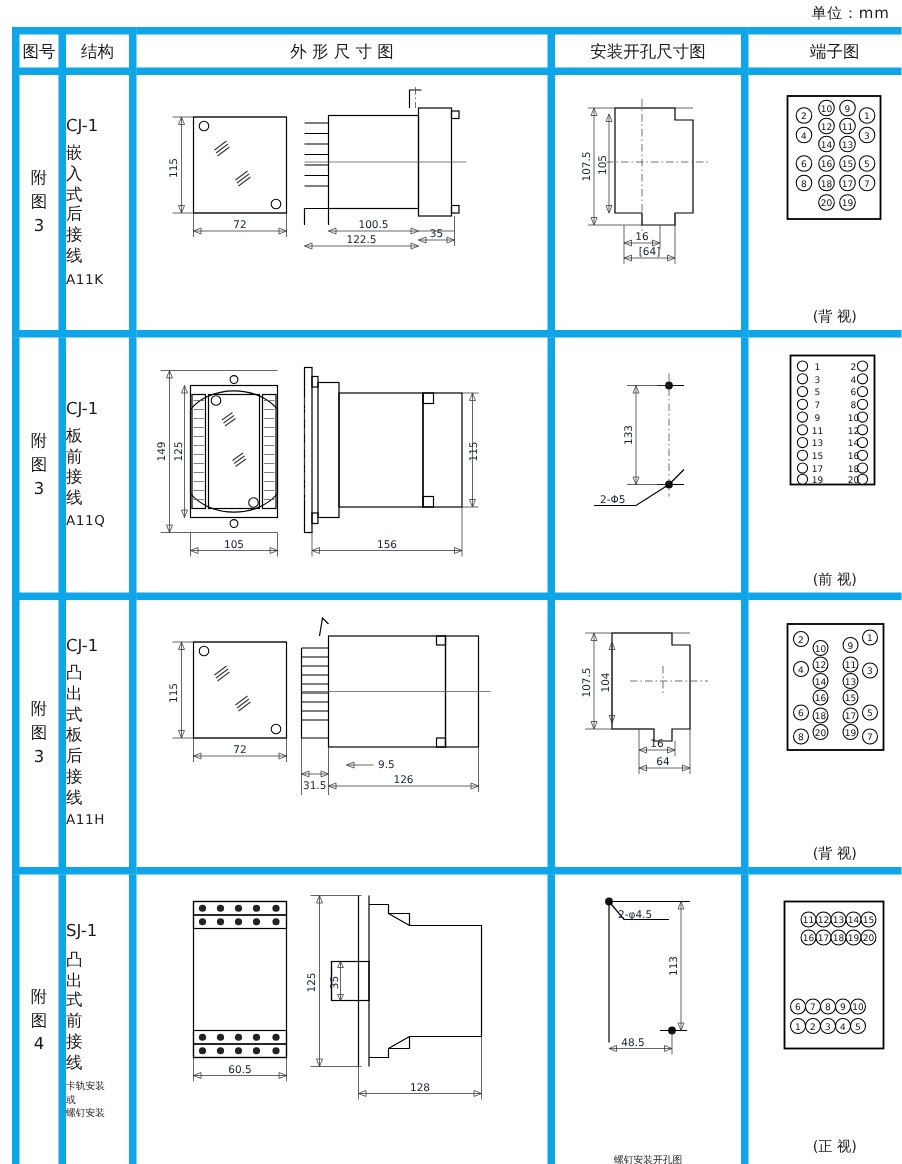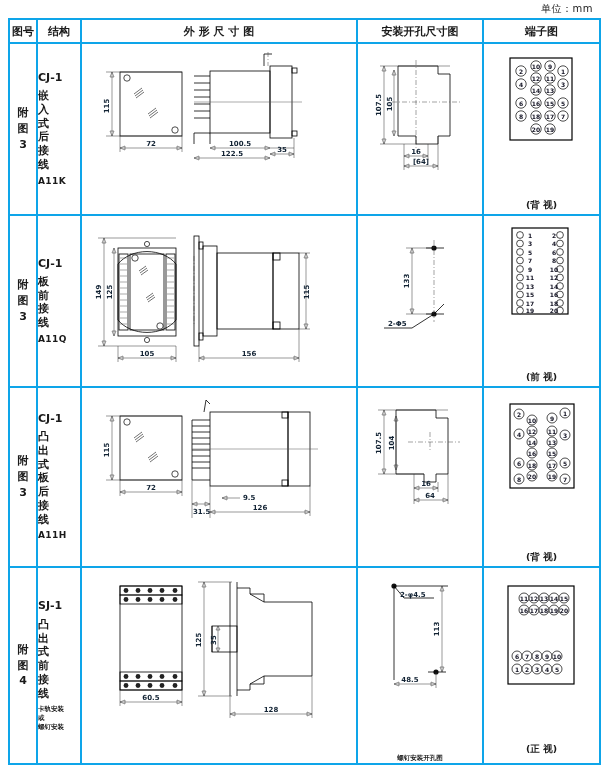--- a/index.html
+++ b/index.html
@@ -15,24 +15,24 @@
     position:absolute;top:2px;right:8px;
     font-size:10px;letter-spacing:.5px;margin-left:18px;
   }
   table.sheet{
     position:absolute;top:18px;left:8px;
     width:585px;
     border-collapse:collapse;
     table-layout:fixed;
   }
   table.sheet th, table.sheet td{
-    border:2px solid #0ea5e9;
+    border:5px solid #0ea5e9;
     padding:0;
     vertical-align:middle;
-    font-weight:bold;
+    font-weight:normal;
   }
   thead th{
     height:22px;
     font-size:11px;
     text-align:center;
     border-bottom:2px solid #000;
   }
   .c-tu{width:26px;}
   .c-jg{width:42px;}
   .c-wx{width:274px;}

